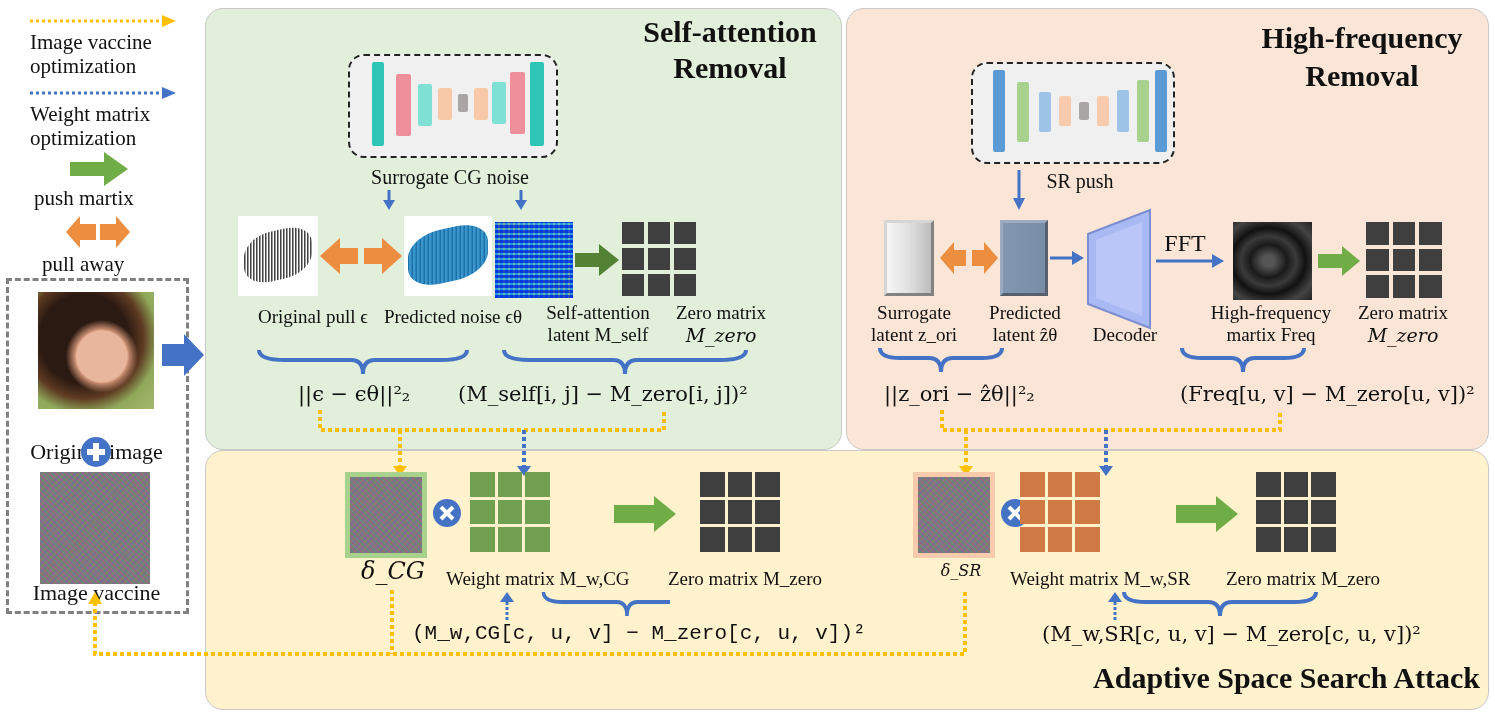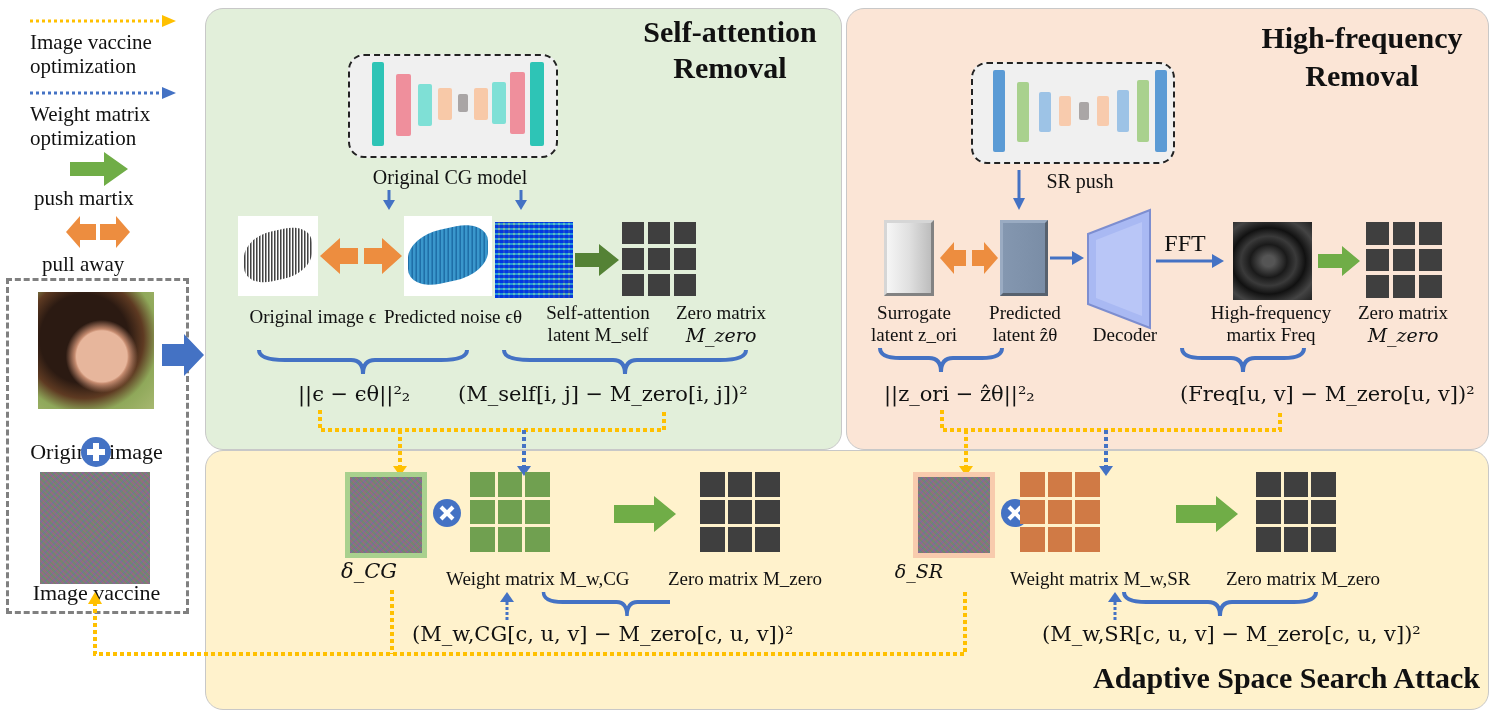--- a/index.html
+++ b/index.html
@@ -80,41 +80,41 @@
   <div class="bar" style="left:22px;top:6px;width:12px;height:84px;background:#2ec4b6"></div>
   <div class="bar" style="left:46px;top:18px;width:15px;height:62px;background:#ef8f9c"></div>
   <div class="bar" style="left:68px;top:28px;width:14px;height:42px;background:#7fe0d6"></div>
   <div class="bar" style="left:88px;top:32px;width:14px;height:32px;background:#f8c9a8"></div>
   <div class="bar" style="left:108px;top:38px;width:10px;height:18px;background:#a9a5a5"></div>
   <div class="bar" style="left:124px;top:32px;width:14px;height:32px;background:#f8c9a8"></div>
   <div class="bar" style="left:142px;top:26px;width:14px;height:42px;background:#7fe0d6"></div>
   <div class="bar" style="left:160px;top:16px;width:15px;height:62px;background:#ef8f9c"></div>
   <div class="bar" style="left:180px;top:6px;width:14px;height:84px;background:#2ec4b6"></div>
 </div>
-<div class="lbl" style="left:350px;top:166px;width:200px;font-size:20px;">Original CG model</div>
+<div class="lbl" style="left:350px;top:166px;width:200px;font-size:20px;">Surrogate CG noise</div>
 <svg class="abs" style="left:383px;top:190px" width="12" height="20">
     <line x1="6" y1="0" x2="6" y2="12" stroke="#4472c4" stroke-width="3"></line>
     <polygon points="0,10 12,10 6,20" fill="#4472c4"></polygon>
   </svg>
 <svg class="abs" style="left:515px;top:190px" width="12" height="20">
     <line x1="6" y1="0" x2="6" y2="12" stroke="#4472c4" stroke-width="3"></line>
     <polygon points="0,10 12,10 6,20" fill="#4472c4"></polygon>
   </svg>
 
 <div class="abs" style="left:238px;top:216px;width:80px;height:80px;background:#fff;">
   <div style="position:absolute;left:6px;top:14px;width:68px;height:50px;transform:skewY(-12deg);background:repeating-linear-gradient(90deg,#222 0 1px,#888 1px 2px,#fff 2px 3px);border-radius:40%;opacity:.85"></div>
 </div>
 <svg class="abs" style="left:318px;top:236px" width="86" height="40">
   <polygon points="2,20 22,2 22,12 40,12 40,28 22,28 22,38" fill="#ed8d3f"></polygon>
   <polygon points="84,20 64,2 64,12 46,12 46,28 64,28 64,38" fill="#ed8d3f"></polygon>
 </svg>
 <div class="abs" style="left:404px;top:216px;width:88px;height:80px;background:#fff;">
   <div style="position:absolute;left:4px;top:12px;width:80px;height:54px;transform:skewY(-12deg);background:repeating-linear-gradient(90deg,#1f6fa8 0 1px,#3a97cc 1px 3px,#2a80b8 3px 4px);border-radius:40%;"></div>
 </div>
-<div class="lbl" style="left:212px;top:306px;width:202px;">Original image ϵ</div>
+<div class="lbl" style="left:212px;top:306px;width:202px;">Original pull ϵ</div>
 <div class="lbl" style="left:368px;top:306px;width:170px;">Predicted noise ϵθ</div>
 
 <div class="abs" style="left:495px;top:222px;width:78px;height:76px;background:
   repeating-linear-gradient(0deg,rgba(0,60,230,.8) 0 3px,rgba(60,220,230,.6) 3px 5px),
   repeating-linear-gradient(90deg,rgba(0,40,200,.8) 0 3px,rgba(255,220,40,.5) 3px 5px),
   linear-gradient(135deg,#d02010 0%,#2040e0 30%,#2040e0 70%,#d02010 100%);"></div>
 <svg class="abs" style="left:575px;top:244px" width="46" height="32">
   <polygon points="0,9 24,9 24,0 44,16 24,32 24,23 0,23" fill="#548235"></polygon>
 </svg>
 <div class="grid3" style="left:622px;top:222px;width:74px;height:74px;">
@@ -225,21 +225,21 @@
 
 <svg class="abs" style="left:930px;top:410px" width="360" height="70">
   <polyline points="12,0 12,20 350,20 350,0" fill="none" stroke="#ffc000" stroke-width="4" stroke-dasharray="4 3"></polyline>
   <line x1="36" y1="20" x2="36" y2="58" stroke="#ffc000" stroke-width="4" stroke-dasharray="4 3"></line>
   <polygon points="29,56 43,56 36,66" fill="#ffc000"></polygon>
   <line x1="176" y1="20" x2="176" y2="58" stroke="#4472c4" stroke-width="4" stroke-dasharray="4 3"></line>
   <polygon points="169,56 183,56 176,66" fill="#4472c4"></polygon>
 </svg>
 
 <div class="abs noise" style="left:345px;top:472px;width:72px;height:76px;border:5px solid #a9d18e;"></div>
-<div class="lbl math" style="left:334px;top:560px;width:70px;font-size:21px;">δ_CG</div>
+<div class="lbl math" style="left:358px;top:560px;width:70px;font-size:24px;">δ_CG</div>
 <svg class="abs" style="left:432px;top:498px" width="30" height="30">
   <circle cx="15" cy="15" r="14" fill="#4472c4"></circle>
   <line x1="9" y1="9" x2="21" y2="21" stroke="#fff" stroke-width="4"></line>
     <line x1="21" y1="9" x2="9" y2="21" stroke="#fff" stroke-width="4"></line>
 </svg>
 <div class="grid3" style="left:470px;top:472px;width:80px;height:80px;gap:3px;">
   <div style="background:#70a050"></div>
     <div style="background:#70a050"></div>
     <div style="background:#70a050"></div>
   <div style="background:#70a050"></div>
@@ -265,24 +265,24 @@
 </div>
 <div class="lbl" style="left:446px;top:568px;width:170px;">Weight matrix M_w,CG</div>
 <div class="lbl" style="left:660px;top:568px;width:170px;">Zero matrix M_zero</div>
 <svg class="abs" style="left:470px;top:590px" width="200" height="40">
   <path d="M4,2 Q4,12 26,12 L88,12 Q100,12 100,26 Q100,12 112,12 L174,12 Q196,12 196,2" fill="none" stroke="#4472c4" stroke-width="4" transform="translate(70,0) scale(0.87,1)"></path>
 </svg>
 <svg class="abs" style="left:500px;top:592px" width="14" height="30">
   <polygon points="0,10 14,10 7,0" fill="#4472c4"></polygon>
   <line x1="7" y1="10" x2="7" y2="30" stroke="#4472c4" stroke-width="3" stroke-dasharray="3 2"></line>
 </svg>
-<div class="formula" style="left:412px;top:622px;">(M_w,CG[c, u, v] − M_zero[c, u, v])²</div>
+<div class="formula" style="left:412px;top:622px;font-family:Liberation Mono, monospace;">(M_w,CG[c, u, v] − M_zero[c, u, v])²</div>
 
 <div class="abs noise" style="left:913px;top:472px;width:72px;height:76px;border:5px solid #f8cbad;"></div>
-<div class="lbl math" style="left:884px;top:560px;width:70px;font-size:19px;">δ_SR</div>
+<div class="lbl math" style="left:926px;top:560px;width:70px;font-size:16px;">δ_SR</div>
 <svg class="abs" style="left:1000px;top:498px" width="30" height="30">
   <circle cx="15" cy="15" r="14" fill="#4472c4"></circle>
   <line x1="9" y1="9" x2="21" y2="21" stroke="#fff" stroke-width="4"></line>
     <line x1="21" y1="9" x2="9" y2="21" stroke="#fff" stroke-width="4"></line>
 </svg>
 <div class="grid3" style="left:1020px;top:472px;width:80px;height:80px;gap:3px;">
   <div style="background:#d07a45"></div>
     <div style="background:#d07a45"></div>
     <div style="background:#d07a45"></div>
   <div style="background:#d07a45"></div>

